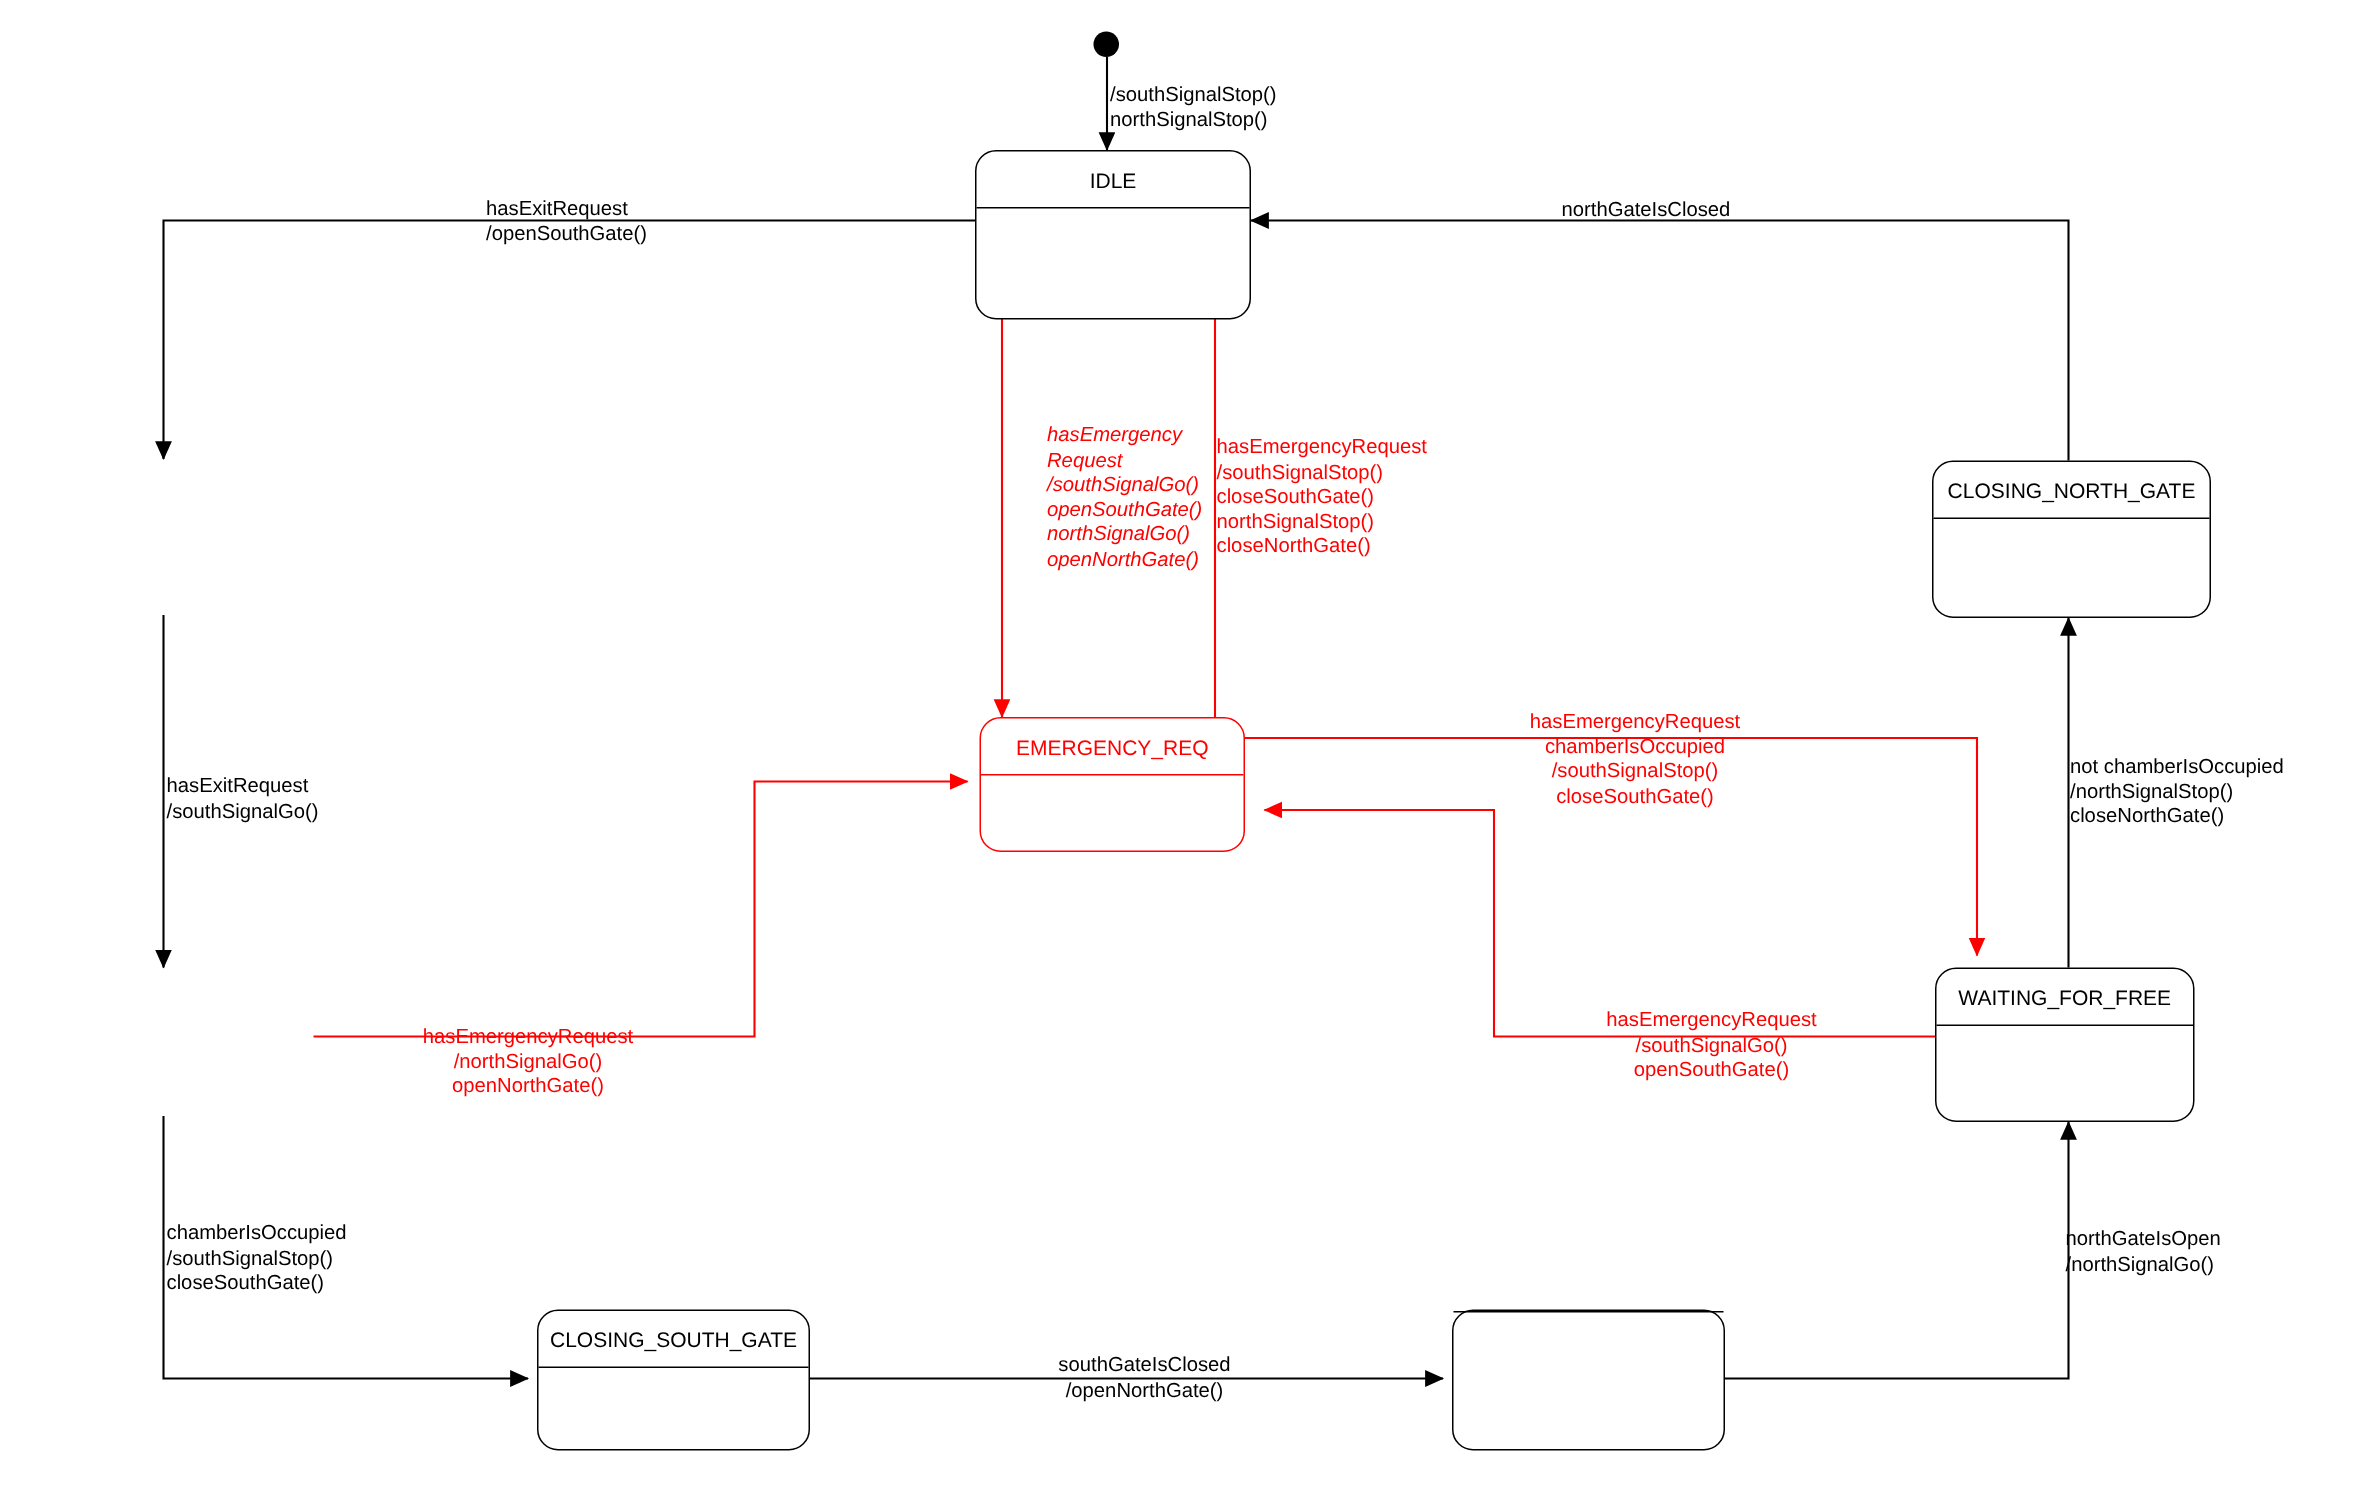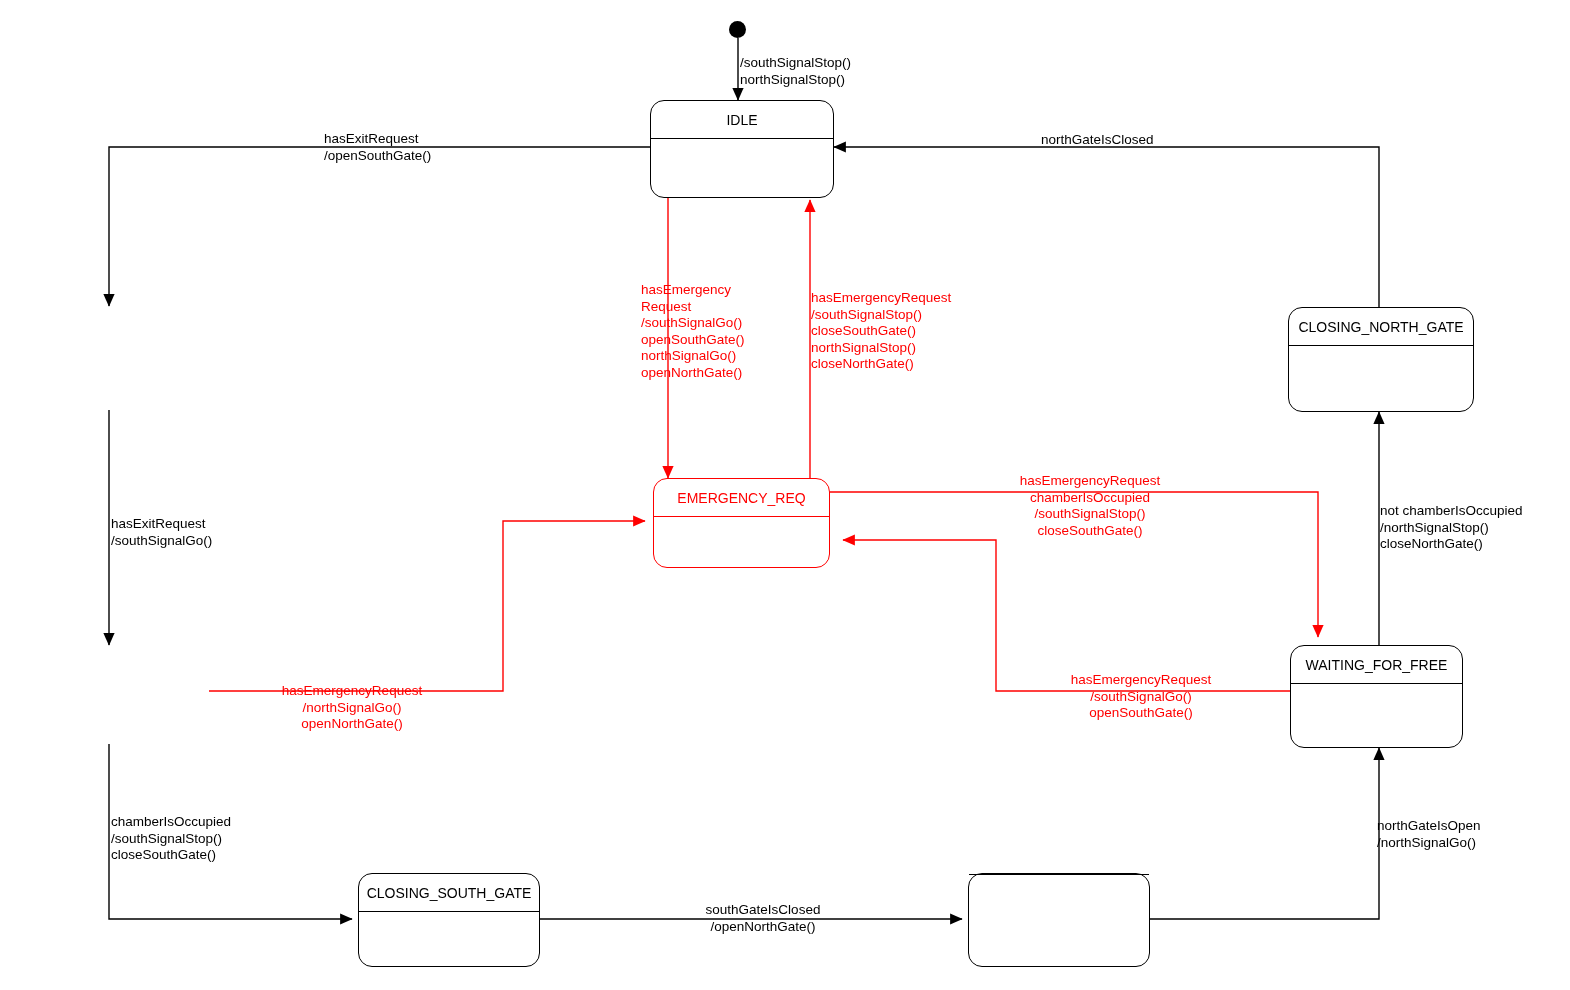--- a/index.html
+++ b/index.html
@@ -115,21 +115,21 @@
 
     <path d="M209,691 L503,691 L503,521 L645,521" stroke="#ff0000" stroke-width="1.4" fill="none" marker-end="url(#arrow-red)"></path>
 
     <path d="M830,492 L1318,492 L1318,637" stroke="#ff0000" stroke-width="1.4" fill="none" marker-end="url(#arrow-red)"></path>
 
     <path d="M1290,691 L996,691 L996,540 L843,540" stroke="#ff0000" stroke-width="1.4" fill="none" marker-end="url(#arrow-red)"></path>
   </svg>
 
   <div class="initial-dot" style="left:729px; top:21px;"></div>
 
-  <div class="state" style="left:650px; top:100px; width:184px; height:98px;">
+  <div class="state" style="left:650px; top:100px; width:184px; height:113px;">
     <div class="title">IDLE</div>
     <div class="divider"></div>
     <div class="body"></div>
   </div>
 
 
   <div class="state" style="left:1288px; top:307px; width:186px; height:105px;">
     <div class="title">CLOSING_NORTH_GATE</div>
     <div class="divider"></div>
     <div class="body"></div>
@@ -177,21 +177,21 @@
 
   <div class="label" style="left:1377px; top:818px;">northGateIsOpen
 /northSignalGo()</div>
 
   <div class="label" style="left:1380px; top:503px;">not chamberIsOccupied
 /northSignalStop()
 closeNorthGate()</div>
 
   <div class="label" style="left:1041px; top:132px;">northGateIsClosed</div>
 
-  <div class="label red" style="left:641px; top:282px;">hasEmergency
+  <div class="label red" style="left:698px; top:282px;font-style:italic;">hasEmergency
 Request
 /southSignalGo()
 openSouthGate()
 northSignalGo()
 openNorthGate()</div>
 
   <div class="label red" style="left:811px; top:290px;">hasEmergencyRequest
 /southSignalStop()
 closeSouthGate()
 northSignalStop()

